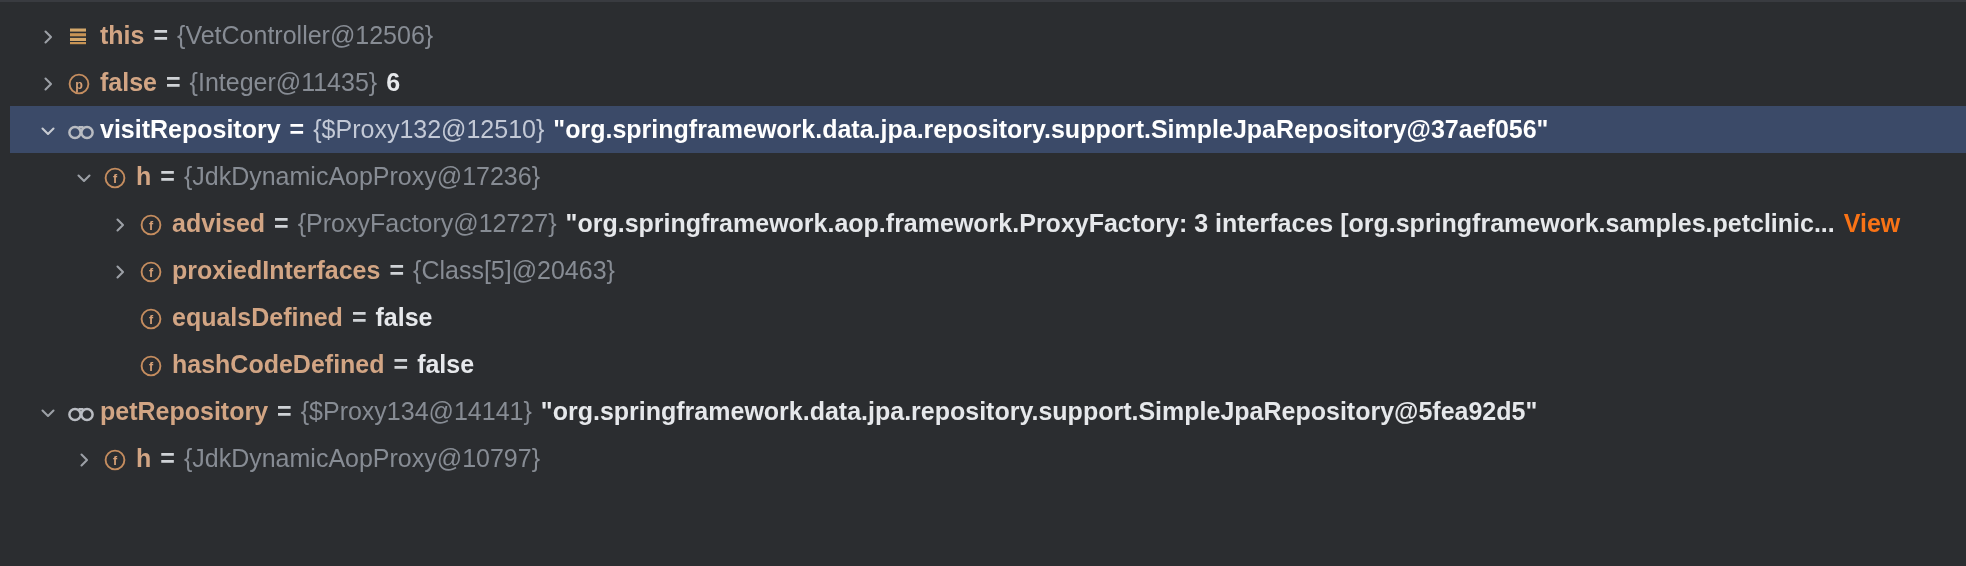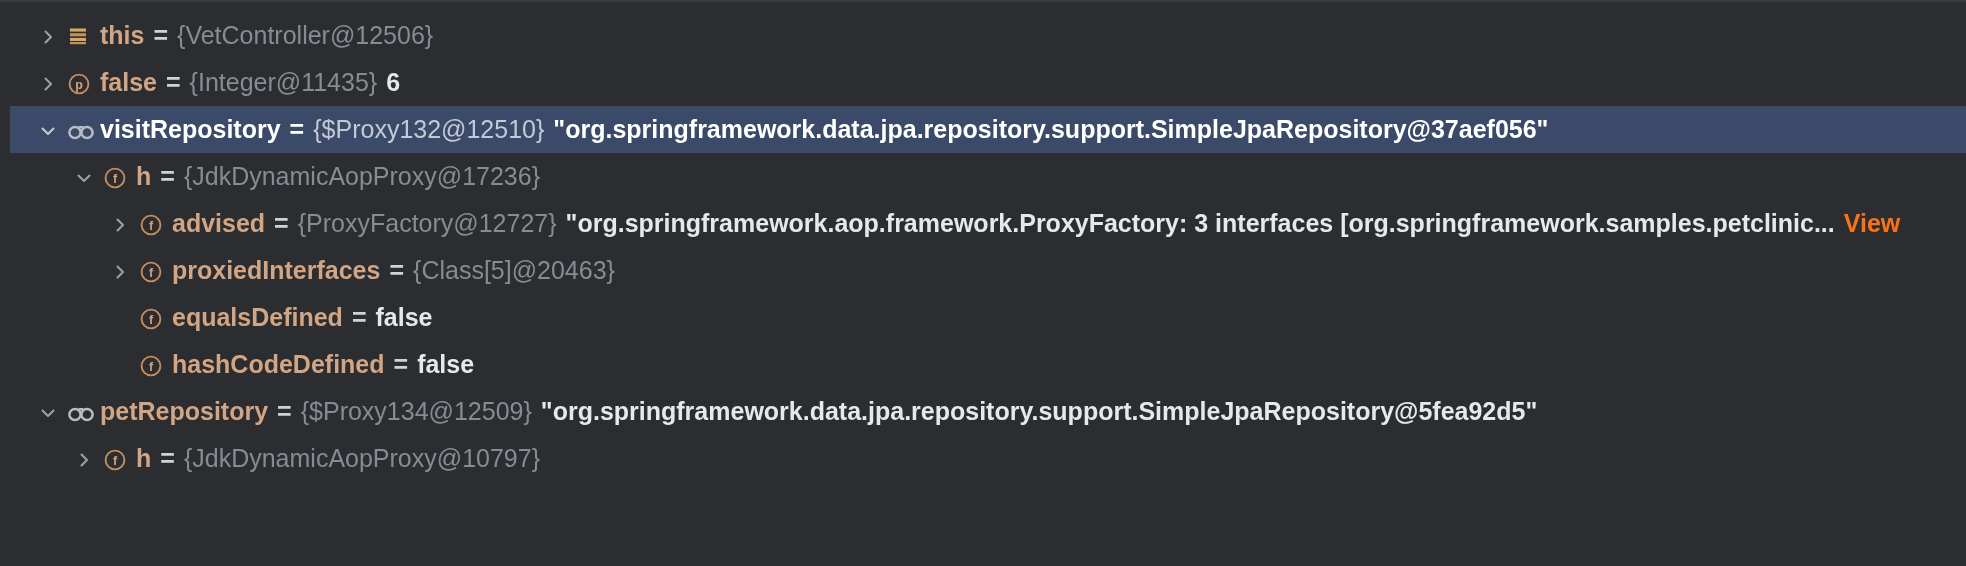--- a/index.html
+++ b/index.html
@@ -194,21 +194,21 @@
       <div class="tree-row"><span class="row-inner"><span class="indent" style="width: 96px;"></span><span class="toggle"></span><span class="vicon"><svg width="26" height="26" viewBox="0 0 26 26">
               <circle cx="13" cy="13" r="9.4" fill="none" stroke="#c58d5f" stroke-width="1.9"></circle>
               <text x="13" y="18" text-anchor="middle" font-family="Liberation Sans, sans-serif" font-size="12.5" font-weight="bold" fill="#d6a077">f</text>
             </svg></span><span class="v-name">hashCodeDefined</span><span class="sp"></span><span class="v-eq">=</span><span class="sp"></span><span class="v-val">false</span></span></div>
       <div class="tree-row"><span class="row-inner"><span class="indent" style="width: 24px;"></span><span class="toggle"><svg width="20" height="20" viewBox="0 0 20 20">
               <polyline class="chev" points="4.5,7.5 10,13 15.5,7.5"></polyline>
             </svg></span><span class="vicon"><svg width="30" height="26" viewBox="0 0 30 26">
               <circle cx="9" cy="14.5" r="5.6" fill="none" stroke="#b9bcc2" stroke-width="2.5"></circle>
               <circle cx="21" cy="14.5" r="5.6" fill="none" stroke="#b9bcc2" stroke-width="2.5"></circle>
               <rect x="12.5" y="8" width="5" height="2.5" fill="#b9bcc2"></rect>
-            </svg></span><span class="v-name">petRepository</span><span class="sp"></span><span class="v-eq">=</span><span class="sp"></span><span class="v-type">{$Proxy134@12509}</span><span class="sp"></span><span class="v-val">"org.springframework.data.jpa.repository.support.SimpleJpaRepository@5fea92d5"</span></span></div>
+            </svg></span><span class="v-name">petRepository</span><span class="sp"></span><span class="v-eq">=</span><span class="sp"></span><span class="v-type">{$Proxy134@14141}</span><span class="sp"></span><span class="v-val">"org.springframework.data.jpa.repository.support.SimpleJpaRepository@5fea92d5"</span></span></div>
       <div class="tree-row"><span class="row-inner"><span class="indent" style="width: 60px;"></span><span class="toggle"><svg width="20" height="20" viewBox="0 0 20 20">
               <polyline class="chev" points="7.5,4.5 13,10 7.5,15.5"></polyline>
             </svg></span><span class="vicon"><svg width="26" height="26" viewBox="0 0 26 26">
               <circle cx="13" cy="13" r="9.4" fill="none" stroke="#c58d5f" stroke-width="1.9"></circle>
               <text x="13" y="18" text-anchor="middle" font-family="Liberation Sans, sans-serif" font-size="12.5" font-weight="bold" fill="#d6a077">f</text>
             </svg></span><span class="v-name">h</span><span class="sp"></span><span class="v-eq">=</span><span class="sp"></span><span class="v-type">{JdkDynamicAopProxy@10797}</span></span></div>
     </div>
 </div>
 
 </body></html>

